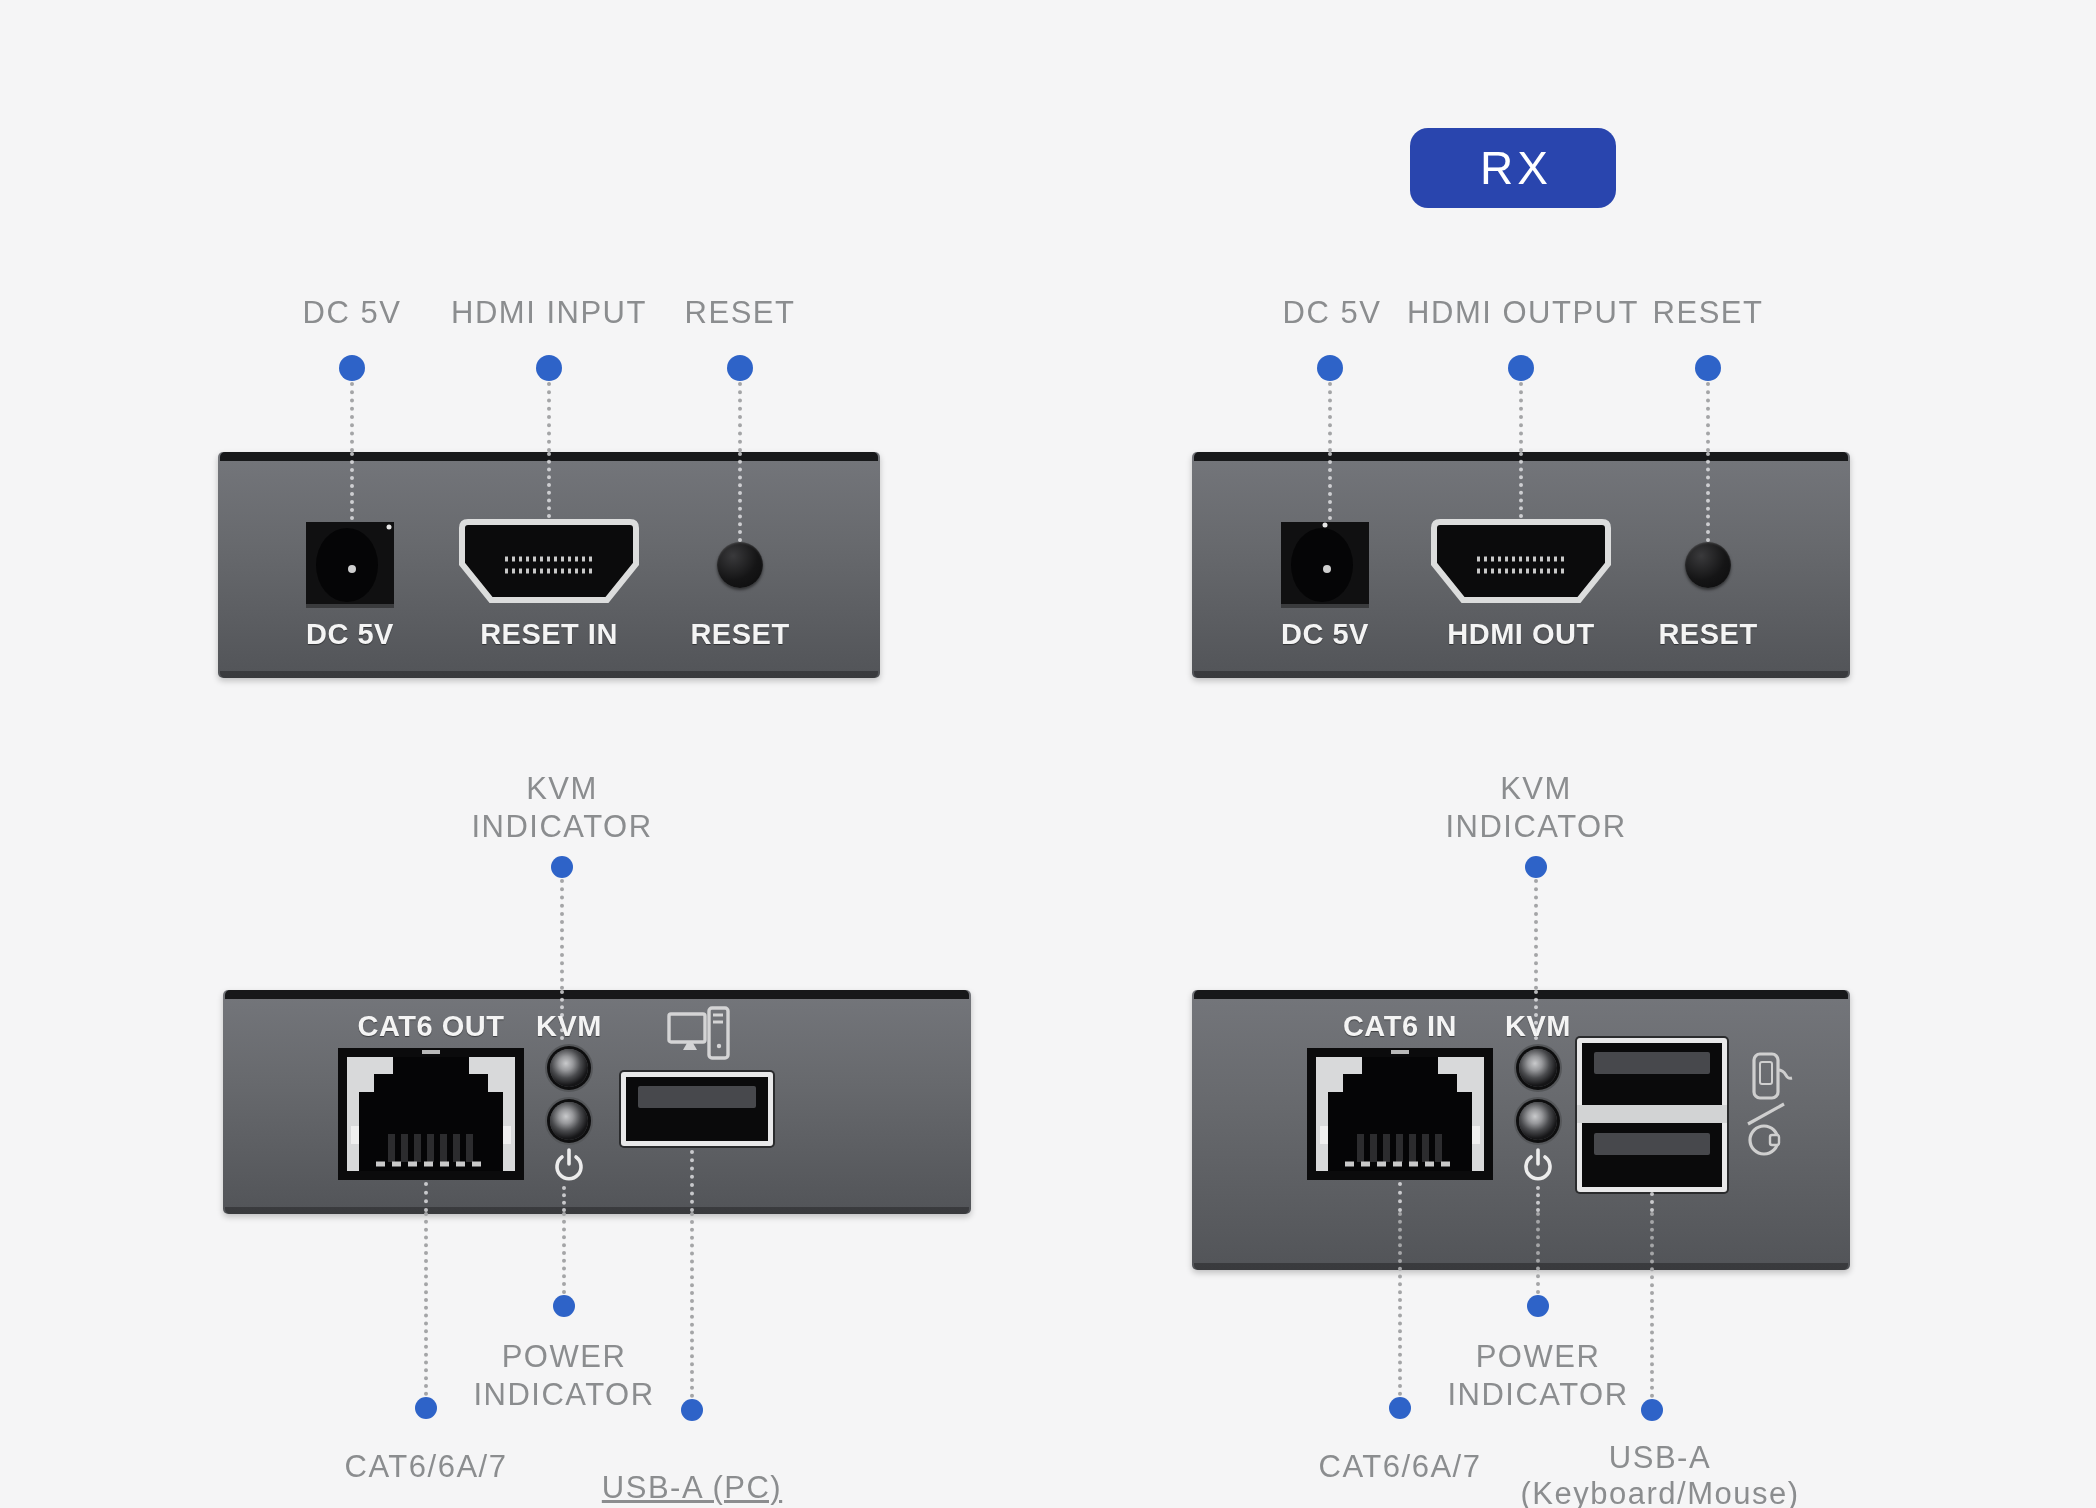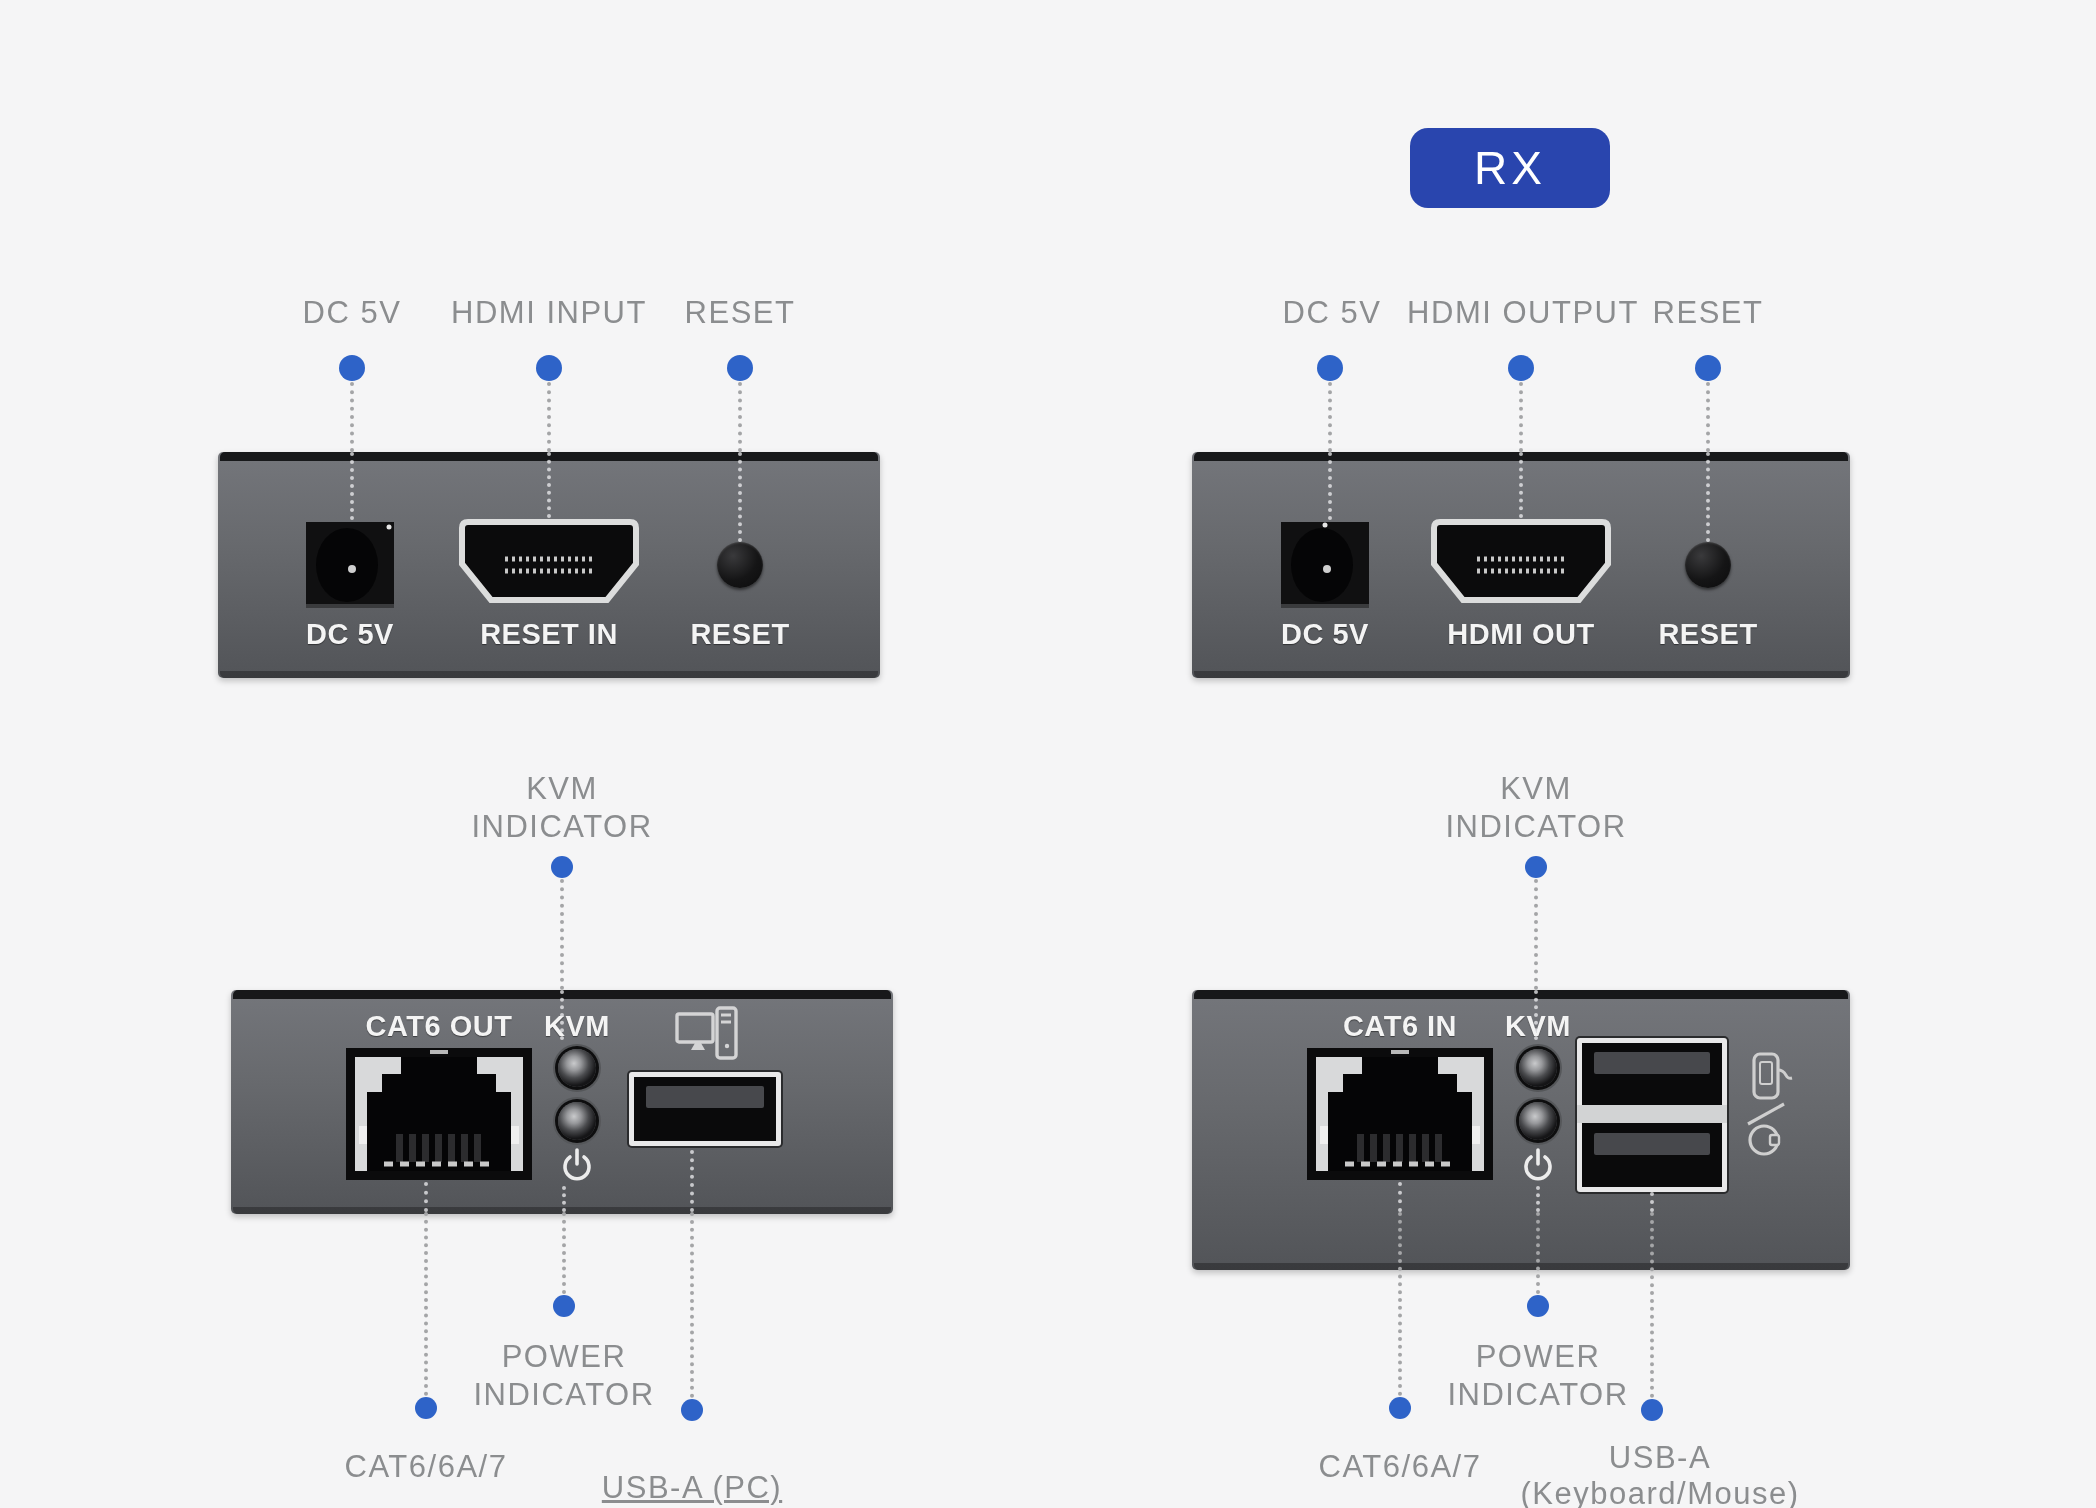--- a/index.html
+++ b/index.html
@@ -114,21 +114,21 @@
   </div>
 
   <div class="callout" style="left:562px;top:770px;">
     <div>KVM</div>
     <div>INDICATOR</div>
   </div>
   <div class="dot small" style="left:562px;top:867px;"></div>
   <div class="leader on-bg" style="left:562px;top:879px;height:111px;"></div>
   <div class="leader on-panel" style="left:562px;top:990px;height:50px;z-index:3;"></div>
 
-  <div class="panel" style="left:231px;top:990px;width:662px;height:224px;">
+  <div class="panel" style="left:223px;top:990px;width:748px;height:224px;">
     <div class="port-label" style="left:208px;top:20px;">CAT6 OUT</div>
 
     <svg style="left:115px;top:58px;" width="186" height="132" viewBox="0 0 186 132">
       <rect x="0" y="0" width="186" height="132" fill="#0b0b0c"></rect>
       <rect x="9" y="9" width="168" height="114" fill="#d8d9da"></rect>
       <path d="M55,9 H131 V26 H150 V44 H165 V123 H21 V44 H36 V26 H55 Z" fill="#050506"></path>
       <line x1="50" y1="100" x2="138" y2="100" stroke="#2c2c2e" stroke-width="28" stroke-dasharray="7 6"></line>
       <line x1="38" y1="116" x2="150" y2="116" stroke="#c9c9c9" stroke-width="5" stroke-dasharray="9 7"></line>
       <rect x="84" y="2" width="18" height="4" fill="#b9b9b9"></rect>
       <rect x="13" y="78" width="8" height="18" fill="#efefef"></rect>
@@ -169,21 +169,21 @@
   <div class="leader on-bg" style="left:692px;top:1212px;height:186px;"></div>
   <div class="dot small" style="left:692px;top:1410px;"></div>
 
   <div class="callout" style="left:426px;top:1448px;">CAT6/6A/7</div>
   <div class="callout" style="left:564px;top:1338px;">
     <div>POWER</div>
     <div>INDICATOR</div>
   </div>
   <div class="callout" style="left:692px;top:1469px;text-decoration:underline;">USB-A (PC)</div>
 
-  <div class="badge" style="left:1410px;top:128px;">RX</div>
+  <div class="badge" style="left:1410px;top:128px;padding-left:6px;">RX</div>
 
   <div class="callout" style="left:1332px;top:294px;">DC 5V</div>
   <div class="callout" style="left:1523px;top:294px;">HDMI OUTPUT</div>
   <div class="callout" style="left:1708px;top:294px;">RESET</div>
 
   <div class="dot" style="left:1330px;top:368px;"></div>
   <div class="dot" style="left:1521px;top:368px;"></div>
   <div class="dot" style="left:1708px;top:368px;"></div>
   <div class="leader on-bg" style="left:1330px;top:382px;height:70px;"></div>
   <div class="leader on-bg" style="left:1521px;top:382px;height:70px;"></div>

